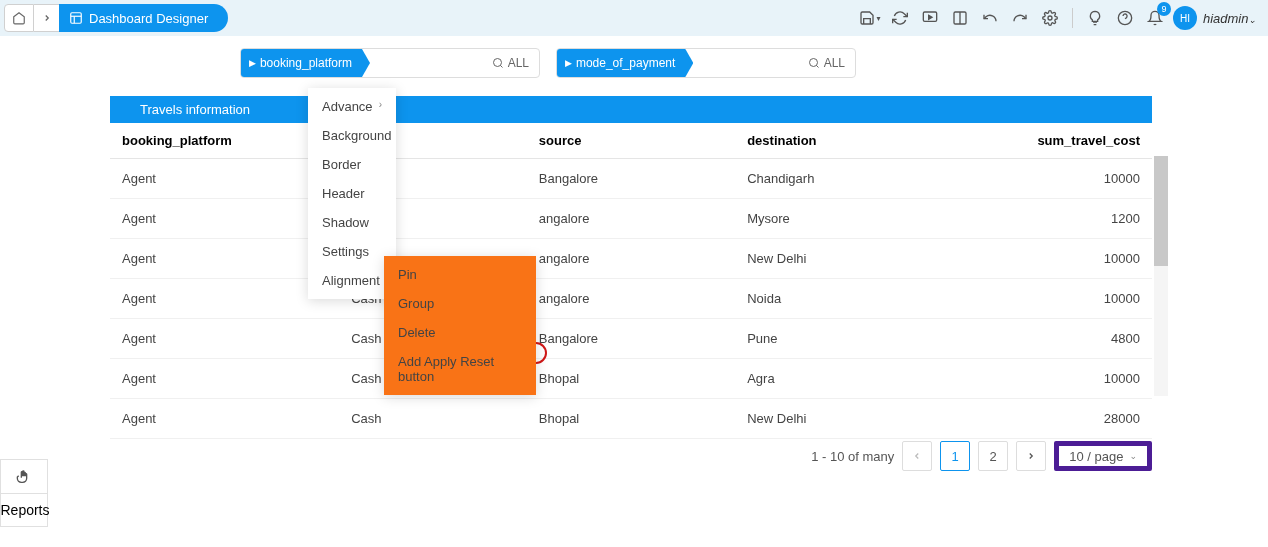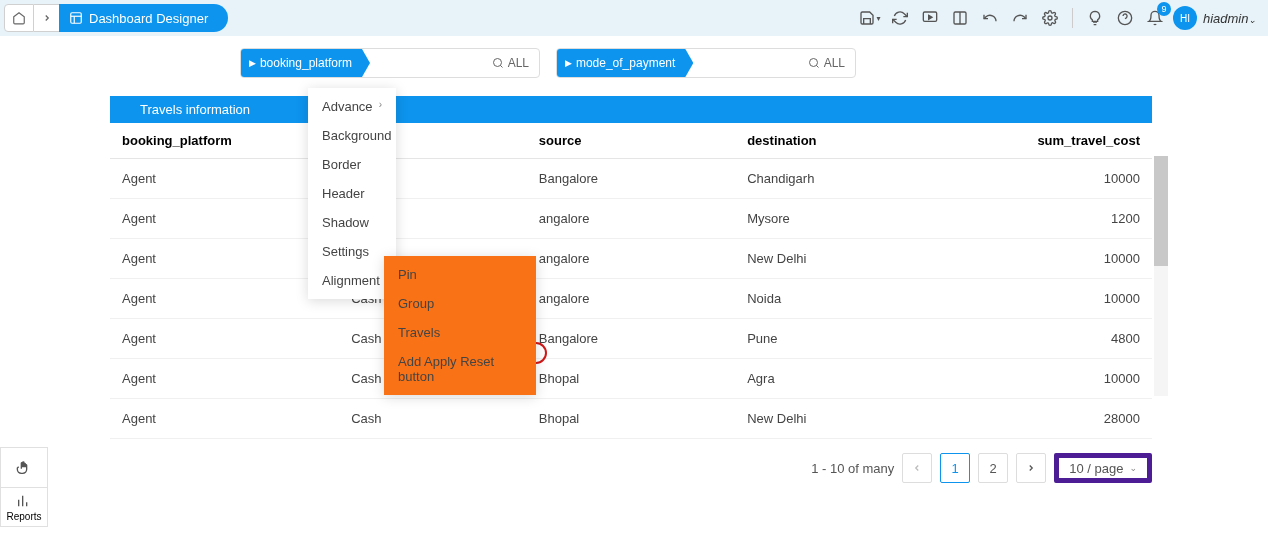--- a/index.html
+++ b/index.html
@@ -85,40 +85,40 @@
     .scroll-track {
       position: absolute; right: -16px; top: 60px; width: 14px; height: 240px;
       background: #f5f5f5;
     }
     .scroll-thumb {
       width: 14px; height: 110px; background: #c8c8c8; position: absolute; top: 0;
     }
     
     .pagination {
       display: flex; align-items: center; justify-content: flex-end; gap: 8px;
-      margin-top: 14px; padding-right: 0; font-size: 13px; color: #555;
+      margin-top: 2px; padding-right: 0; font-size: 13px; color: #555;
     }
     .page-btn {
       border: 1px solid #ddd; background: #fff; width: 30px; height: 30px;
       display: flex; align-items: center; justify-content: center; cursor: pointer;
       border-radius: 2px; font-size: 13px;
     }
     .page-btn.active { border-color: #0d94ee; color: #0d94ee; }
     .page-size {
       border: 5px solid #4c1d95; background: #fff; height: 30px; padding: 0 10px;
       display: flex; align-items: center; cursor: pointer; border-radius: 2px; gap: 6px;
     }
     
     .left-dock {
       position: absolute; left: 0; bottom: 20px; width: 54px;
     }
     .dock-btn {
-      width: 48px; height: 40px; border: 1px solid #e0e0e0; background: #fff;
-      display: flex; flex-direction: column; align-items: center; justify-content: center;
-      cursor: pointer; font-size: 10px; gap: 2px;
+      width: 48px; height: 34px; border: 1px solid #e0e0e0; background: #fff;
+      display: flex; flex-direction: row; align-items: center; justify-content: center;
+      cursor: pointer; font-size: 14px; gap: 2px;
     }
     .dock-btn:first-child { border-bottom: none; }
     
     .context-menu-1 {
       position: absolute; left: 308px; top: 88px; background: #fff;
       box-shadow: 0 2px 12px rgba(0,0,0,0.15); width: 88px; padding: 4px 0;
       z-index: 10;
     }
     .cm-item {
       padding: 7px 14px; font-size: 13px; color: #444; cursor: pointer;
@@ -398,21 +398,21 @@
 </div>
 
 <div class="context-menu-2">
   <div class="cm-item">
     <span>Pin</span>
   </div>
   <div class="cm-item">
     <span>Group</span>
   </div>
   <div class="cm-item">
-    <span>Travels</span>
+    <span>Delete</span>
   </div>
   <div class="cm-item">
     <span>Add Apply Reset button</span>
   </div>
 </div>
 
 <div class="red-circle red-1"></div>
 <div class="red-circle red-2"></div>
 
 </body></html>

